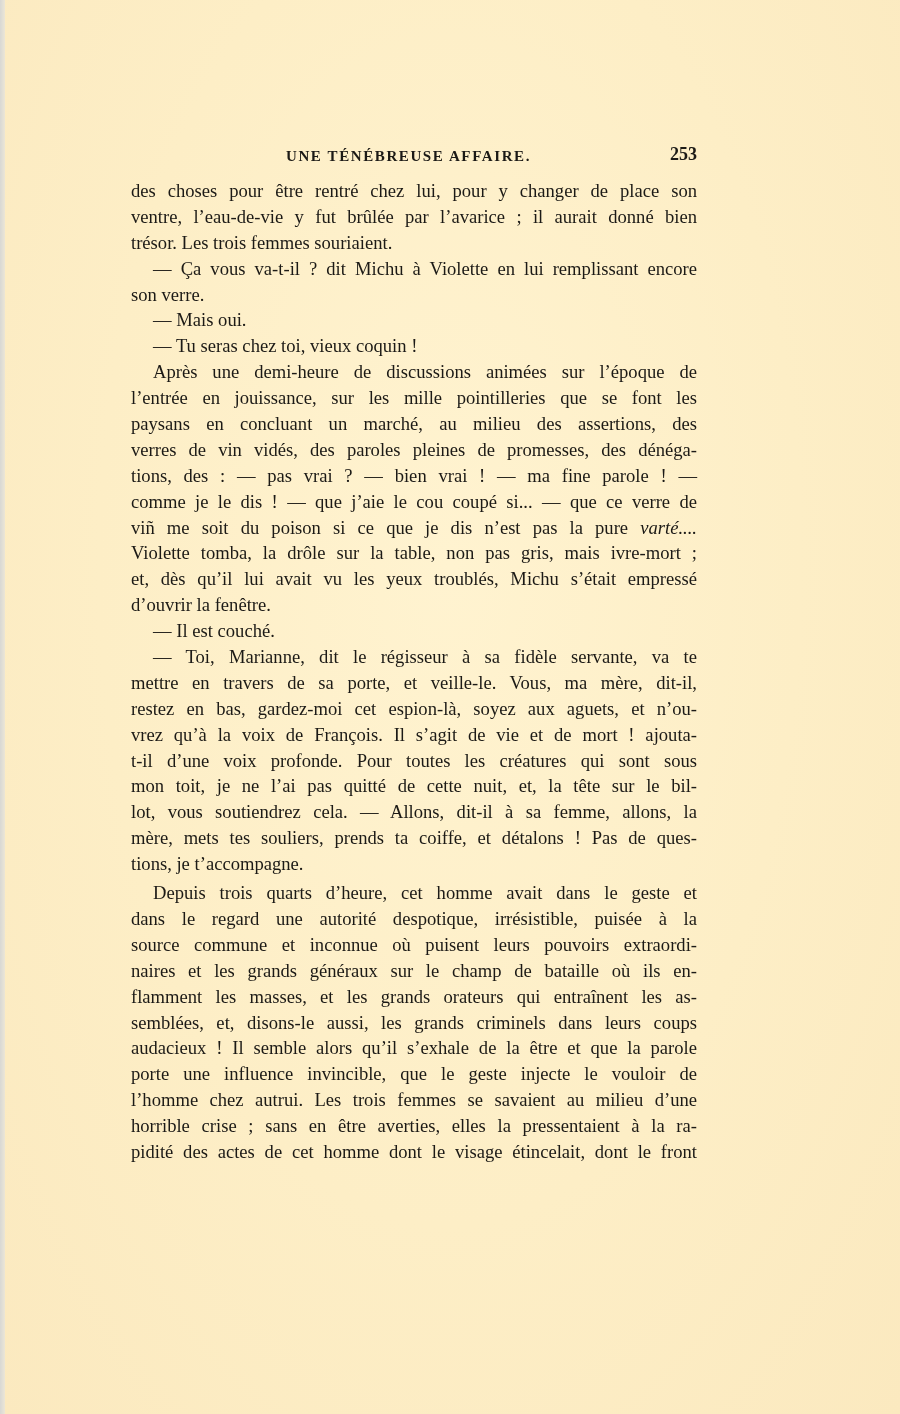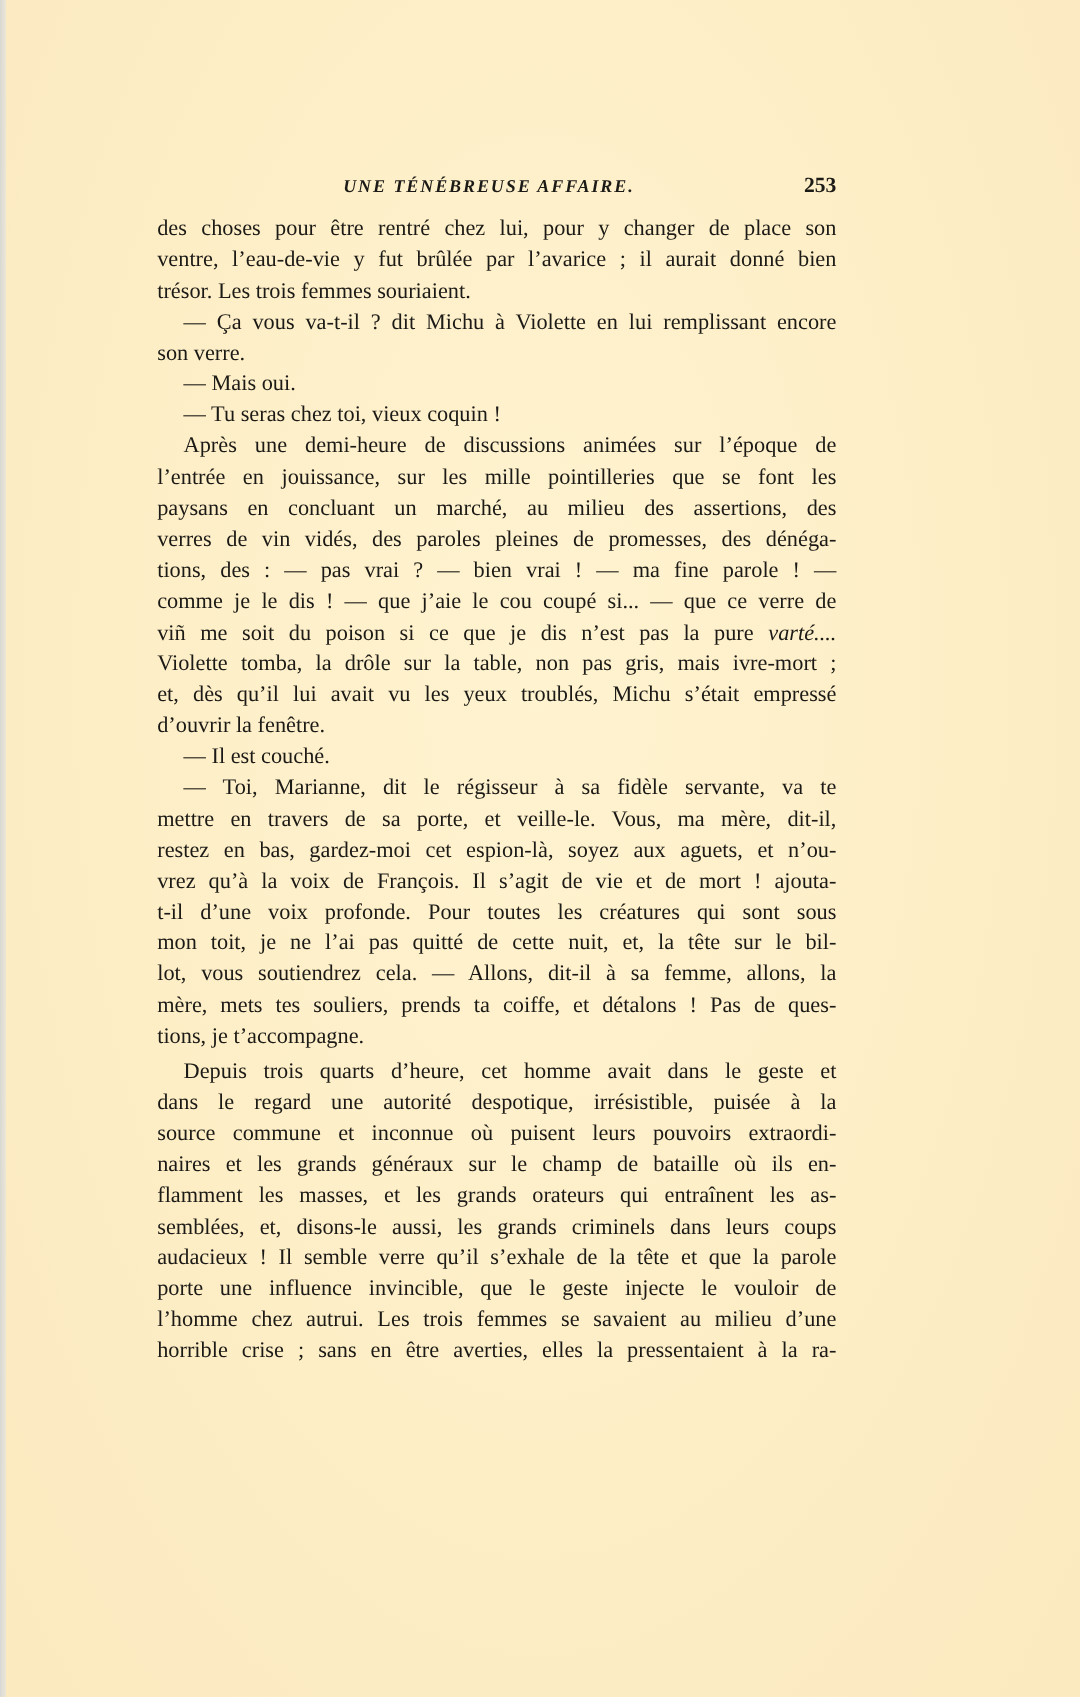--- a/index.html
+++ b/index.html
@@ -36,21 +36,20 @@
       height: 24px;
     }
     .running-title {
       position: absolute;
       left: 155px;
       top: 2px;
       font-size: 15px;
       letter-spacing: 1.6px;
       font-weight: bold;
       font-variant: small-caps;
-      font-style: italic;
     }
     .page-number {
       position: absolute;
       right: 0;
       top: -2px;
       font-size: 18px;
       font-weight: bold;
     }
     .body-text {
       position: absolute;
@@ -118,18 +117,19 @@
     <span class="line">mon toit, je ne l’ai pas quitté de cette nuit, et, la tête sur le bil-</span>
     <span class="line">lot, vous soutiendrez cela. — Allons, dit-il à sa femme, allons, la</span>
     <span class="line">mère, mets tes souliers, prends ta coiffe, et détalons ! Pas de ques-</span>
     <span class="line last">tions, je t’accompagne.</span>
     <span class="line indent gap">Depuis trois quarts d’heure, cet homme avait dans le geste et</span>
     <span class="line">dans le regard une autorité despotique, irrésistible, puisée à la</span>
     <span class="line">source commune et inconnue où puisent leurs pouvoirs extraordi-</span>
     <span class="line">naires et les grands généraux sur le champ de bataille où ils en-</span>
     <span class="line">flamment les masses, et les grands orateurs qui entraînent les as-</span>
     <span class="line">semblées, et, disons-le aussi, les grands criminels dans leurs coups</span>
-    <span class="line">audacieux ! Il semble verre qu’il s’exhale de la tête et que la parole</span>
+    <span class="line">audacieux ! Il semble alors qu’il s’exhale de la être et que la parole</span>
     <span class="line">porte une influence invincible, que le geste injecte le vouloir de</span>
     <span class="line">l’homme chez autrui. Les trois femmes se savaient au milieu d’une</span>
     <span class="line">horrible crise ; sans en être averties, elles la pressentaient à la ra-</span>
+    <span class="line">pidité des actes de cet homme dont le visage étincelait, dont le front</span>
   </div>
 </div>
 
 </body></html>

